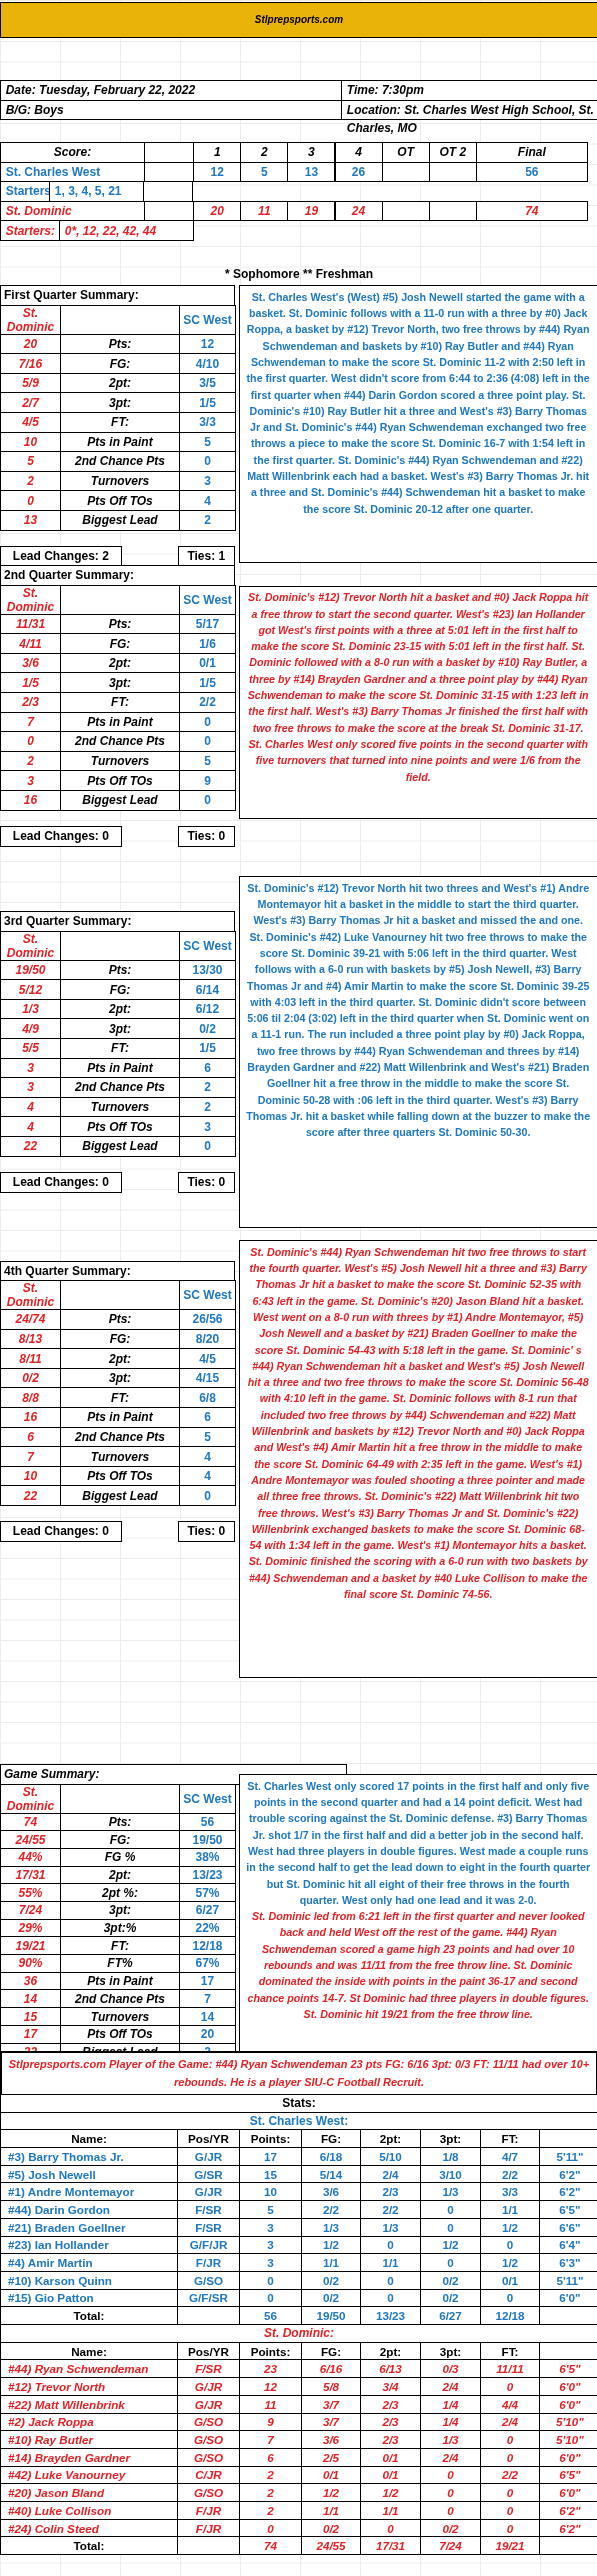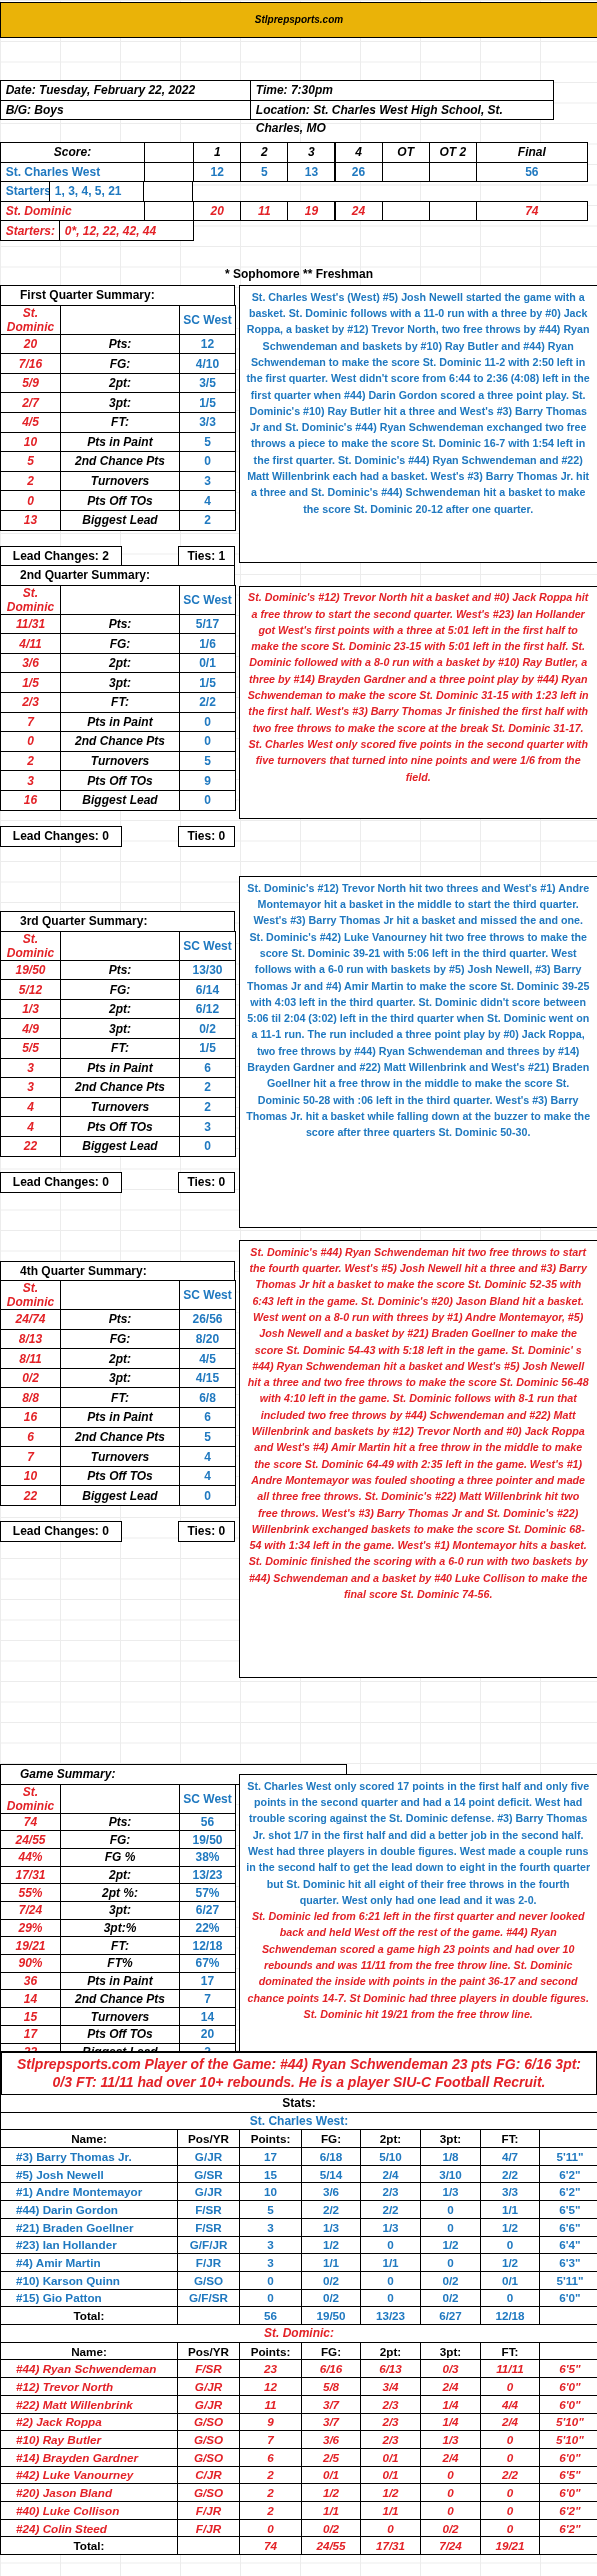--- a/index.html
+++ b/index.html
@@ -9,38 +9,38 @@
          --red:#e32227;--blue:#2079c0}
   .grid{position:absolute;inset:0;z-index:0;
         background-image:linear-gradient(to right,#ececec 0.9px,transparent 0.9px),
                          linear-gradient(to bottom,#ececec 0.9px,transparent 0.9px);
         background-size:60px 20.5px}
   .abs{position:absolute;left:0;z-index:1}
   .titlebox{width:598px;height:36px;background:#eab308;border:0.9px solid #000;display:flex;align-items:center;justify-content:center;font-style:italic;font-size:10px}
   .metarow{display:flex}
   .metarow+.metarow{margin-top:-0.9px}
   .mc{background:#fff;border:0.9px solid #000;height:20.5px;line-height:18.6px;padding-left:4.7px;font-style:italic}
-  .mc.l{width:251px}.mc.r{width:304px;margin-left:-0.9px}
+  .mc.l{width:342px}.mc.r{width:304px;margin-left:-0.9px}
   
   .srow{display:flex}
   .srow+.srow{margin-top:-0.9px}
   .sc{background:#fff;border:0.9px solid #000;height:20.5px;display:flex;align-items:center;justify-content:center;white-space:nowrap}
   .sc+.sc{margin-left:-0.9px}
   .w-name{width:145px}.w-blank{width:50px}.w-q{width:48px}.w-fin{width:112px}
   .shead .sc{font-style:italic}
   .teamwest{color:var(--blue)}
   .teamdom{color:var(--red);font-style:italic}
   .sc.left{justify-content:flex-start;padding-left:4.7px}
   .w-slab{width:50px}.w-sval{width:95px}.w-send{width:50px}
   .w-slab2{width:60px}.w-sval2{width:135px}
   .legend{width:598px;text-align:center;height:20.5px;line-height:20.5px;background:transparent}
   
   .qblock{display:flex;align-items:flex-start}
   .colL{width:235px;flex:none}
-  .qlabel{background:#fff;border:0.9px solid #000;height:20.5px;line-height:18.6px;padding-left:19px;white-space:nowrap}
+  .qlabel{background:#fff;border:0.9px solid #000;height:20.5px;line-height:18.6px;padding-left:3px;white-space:nowrap}
   .qlabel.it{font-style:italic}
   .qtable{border-collapse:collapse;width:235px;background:#fff;margin-top:-0.9px;table-layout:fixed}
   .qtable th,.qtable td{border:0.9px solid #000;height:19.6px;text-align:center;padding:0 1.9px;overflow:hidden}
   .qtable.short th,.qtable.short td{height:17.7px}
   .qtable th.dom{color:var(--red);font-style:italic}
   .qtable th.west{color:var(--blue)}
   .qtable td:first-child{color:var(--red);font-style:italic}
   .qtable td:nth-child(2){font-style:italic}
   .qtable td:last-child{color:var(--blue)}
   .leadrow{display:flex;margin-top:15px}
@@ -54,32 +54,32 @@
   .q2 .qtext{height:233px;margin-top:20.5px}
   .q3 .colL{padding-top:35px}
   .q3 .qtext{height:352px}
   .q4 .colL{padding-top:20.5px}
   .q4 .qtext{height:438px}
   .game .qtext{min-height:285px;margin-top:10px}
   .game .qlabel{width:347px}
   .game .leadrow{margin-top:13px}
   
   .potg{width:598px;background:#fff;border:2.8px solid #000;color:var(--red);font-style:italic;text-align:center;
-        font-size:14px;line-height:18.6px;padding:1.9px 5.6px}
+        font-size:11px;line-height:18.6px;padding:1.9px 5.6px}
   
   .band{width:598px;height:18.6px;line-height:17.7px;text-align:center;background:#fff;border:0.9px solid #000}
   .band+*, .ptable+*{margin-top:-0.9px}
   .band.west-t{color:var(--blue)}
   .band.dom-t{color:var(--red);font-style:italic}
   .ptable{border-collapse:collapse;width:598px;background:#fff;table-layout:fixed;margin-top:-0.9px}
   .ptable th,.ptable td{border:0.9px solid #000;height:17.7px;text-align:center;padding:0 1.9px;font-size:11.7px;overflow:hidden;white-space:nowrap}
   .ptable thead td,.ptable thead th{color:#000;font-style:normal}
   .ptable.west tbody td,.ptable.west tfoot td{color:var(--blue)}
   .ptable.dom tbody td,.ptable.dom tfoot td{color:var(--red);font-style:italic}
-  .ptable tbody td:first-child{text-align:left;padding-left:15px}
+  .ptable tbody td:first-child{text-align:left;padding-left:7px}
   .ptable tfoot td:first-child{color:#000;font-style:normal;text-align:center}
 </style>
 </head>
 <body>
 
 <div class="sheet">
   <div class="grid"></div>
 
   <div class="abs" style="top:1.9px">
     <div class="titlebox">Stlprepsports.com</div>

